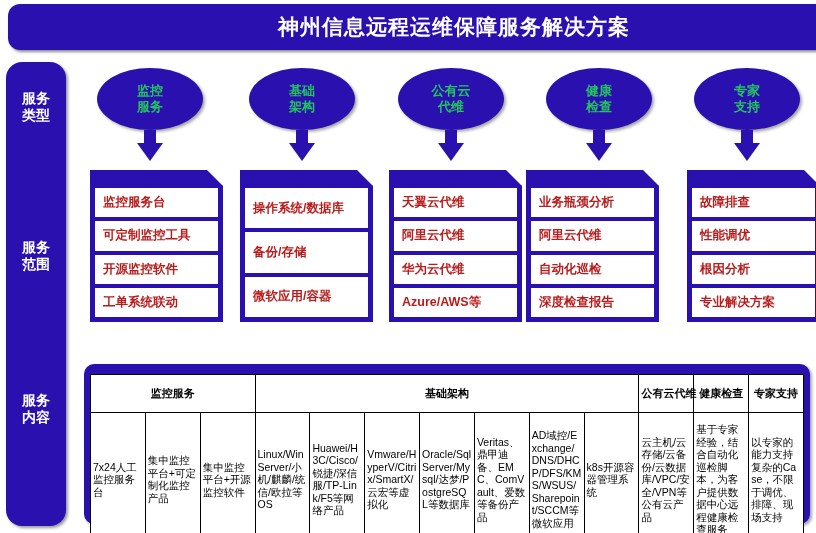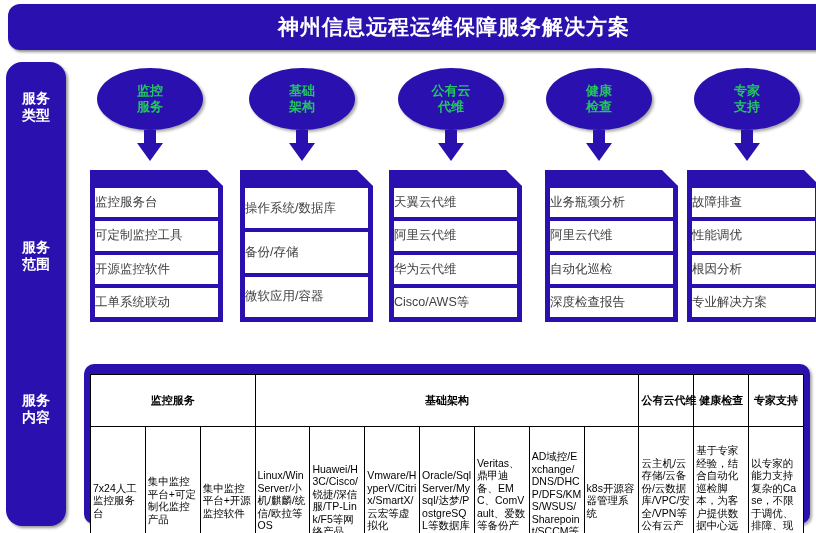--- a/index.html
+++ b/index.html
@@ -66,39 +66,39 @@
     background:#2B10B0;
     clip-path:polygon(0 0, calc(100% - 16px) 0, 100% 16px, 100% 100%, 0 100%);
     box-shadow:2px 2px 3px rgba(0,0,0,.3);
   }
   .scope .inner{
     position:absolute;left:5px;top:18px;right:5px;bottom:5px;
     display:flex;flex-direction:column;gap:4px;
   }
   .scope .item{
     flex:1;background:#ffffff;display:flex;align-items:center;
-    box-sizing:border-box;
-    font-size:12.5px;font-weight:normal;color:#404040;white-space:nowrap;
+    padding-left:8px;box-sizing:border-box;
+    font-size:12.5px;font-weight:bold;color:#b91c1c;white-space:nowrap;
   }
 
   
   #content-panel{
     position:absolute;left:84px;top:364px;width:726px;height:160px;
     background:#2B10B0;border-radius:10px;
     box-shadow:2px 2px 3px rgba(0,0,0,.35);
   }
   #content-table{
     position:absolute;left:6px;top:10px;width:714px;
     border-collapse:collapse;table-layout:fixed;
     background:#ffffff;
   }
   #content-table th,#content-table td{
     border:1px solid #000;
     font-size:10.5px;color:#000;
-    padding:17px 2px;
+    padding:10px 2px;
     vertical-align:middle;
     line-height:12.5px;
     word-break:break-all;
     overflow-wrap:anywhere;
   }
   #content-table th{
     font-weight:bold;text-align:center;height:17px;font-size:11px;
     white-space:nowrap;
   }
   #content-table td{height:110px;vertical-align:middle;}
@@ -176,24 +176,24 @@
           <div class="item">操作系统/数据库</div>
           <div class="item">备份/存储</div>
           <div class="item">微软应用/容器</div>
         </div>
       </div>
       <div class="scope" style="left: 389px;">
         <div class="inner">
           <div class="item">天翼云代维</div>
           <div class="item">阿里云代维</div>
           <div class="item">华为云代维</div>
-          <div class="item">Cisco/AWS等</div>
-        </div>
-      </div>
-      <div class="scope" style="left: 545px;">
+          <div class="item">Azure/AWS等</div>
+        </div>
+      </div>
+      <div class="scope" style="left: 526px;">
         <div class="inner">
           <div class="item">业务瓶颈分析</div>
           <div class="item">阿里云代维</div>
           <div class="item">自动化巡检</div>
           <div class="item">深度检查报告</div>
         </div>
       </div>
       <div class="scope" style="left: 687px;">
         <div class="inner">
           <div class="item">故障排查</div>

